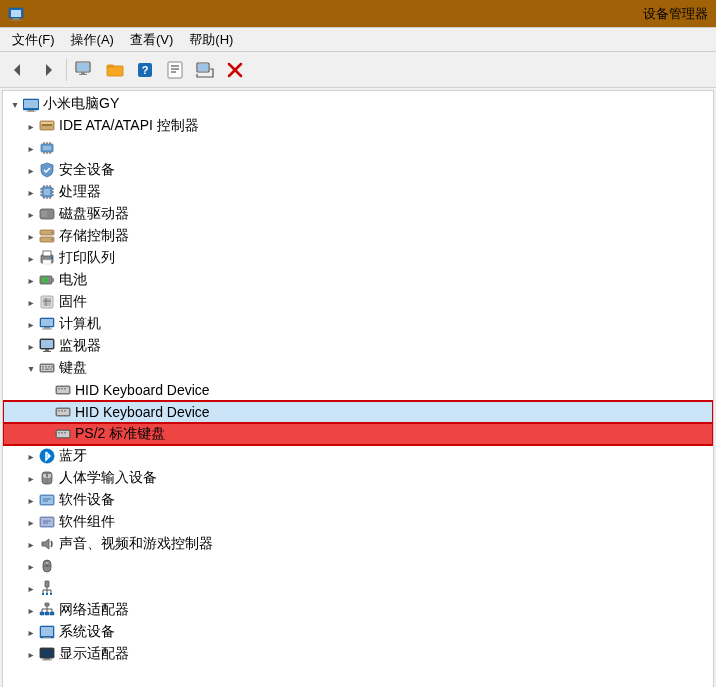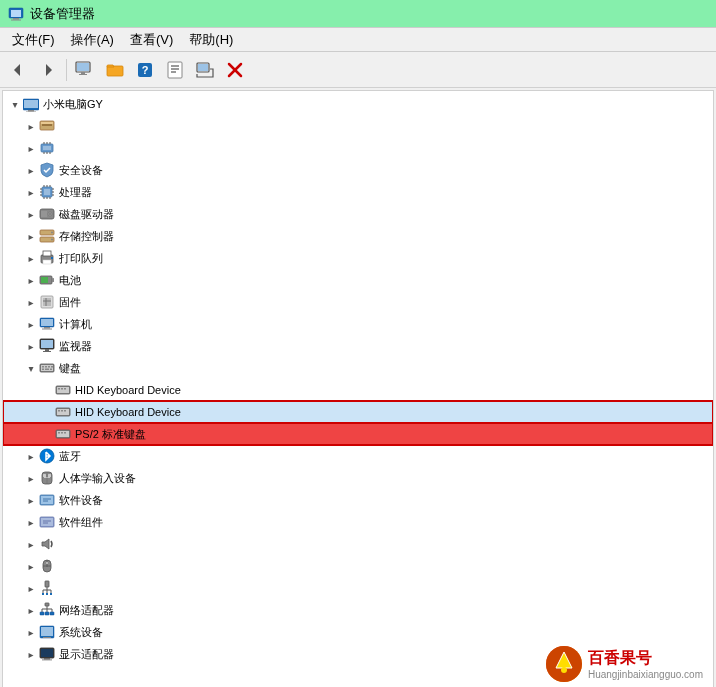--- a/index.html
+++ b/index.html
@@ -7,26 +7,27 @@
       width: 716px;
       height: 687px;
       font-family: "Microsoft YaHei", "SimHei", sans-serif;
       font-size: 13px;
       background: #f0f0f0;
       overflow: hidden;
     }
 
     
     .title-bar {
-      background: #86efac;
+      background: #a16207;
       height: 28px;
       display: flex;
       align-items: center;
       padding: 0 8px;
       border-bottom: 1px solid #ccc;
+      justify-content: space-between;
     }
     .title-bar-icon {
       width: 16px;
       height: 16px;
       margin-right: 6px;
     }
     .title-bar-text {
       font-size: 13px;
       color: #000;
     }
@@ -122,21 +123,21 @@
     .tree-icon {
       width: 16px;
       height: 16px;
       margin-right: 4px;
       flex-shrink: 0;
       display: inline-flex;
       align-items: center;
       justify-content: center;
     }
     .tree-label {
-      font-size: 11px;
+      font-size: 14px;
       color: #000;
     }
 
     
     .context-menu {
       position: absolute;
       left: 200px;
       top: 295px;
       background: #f0f0f0;
       border: 1px solid #aaa;
@@ -286,20 +287,21 @@
     <div class="tree-item">
       <span class="tree-indent"></span>
       <span class="tree-toggle">▸</span>
       <span class="tree-icon">
         <svg width="16" height="16" viewBox="0 0 16 16">
           <rect x="1" y="3" width="14" height="9" rx="1" fill="#c8a96e" stroke="#a07040" stroke-width="0.8"></rect>
           <line x1="3" y1="7" x2="13" y2="7" stroke="#6a4010" stroke-width="1"></line>
           <rect x="2" y="4" width="12" height="2" fill="#e8c890"></rect>
         </svg>
       </span>
+      <span class="tree-label">IDE ATA/ATAPI 控制器</span>
     </div>
 
     <div class="tree-item">
       <span class="tree-indent"></span>
       <span class="tree-toggle">▸</span>
       <span class="tree-icon">
         <svg width="16" height="16" viewBox="0 0 16 16">
           <rect x="2" y="4" width="12" height="8" rx="1" fill="#6699cc" stroke="#4477aa" stroke-width="0.8"></rect>
           <rect x="4" y="6" width="8" height="4" fill="#99bbdd"></rect>
           <line x1="5" y1="2" x2="5" y2="4" stroke="#555" stroke-width="1"></line>
@@ -571,20 +573,21 @@
 
     <div class="tree-item">
       <span class="tree-indent"></span>
       <span class="tree-toggle">▸</span>
       <span class="tree-icon">
         <svg width="16" height="16" viewBox="0 0 16 16">
           <path d="M3,6 L3,10 L6,10 L10,13 L10,3 L6,6 Z" fill="#888" stroke="#555" stroke-width="0.8"></path>
           <path d="M12,5 Q14,8 12,11" fill="none" stroke="#555" stroke-width="1.5"></path>
         </svg>
       </span>
+      <span class="tree-label">声音、视频和游戏控制器</span>
     </div>
 
     <div class="tree-item">
       <span class="tree-indent"></span>
       <span class="tree-toggle">▸</span>
       <span class="tree-icon">
         <svg width="16" height="16" viewBox="0 0 16 16">
           <rect x="4" y="2" width="8" height="12" rx="4" fill="#888" stroke="#555" stroke-width="0.8"></rect>
           <line x1="8" y1="2" x2="8" y2="9" stroke="#555" stroke-width="0.8"></line>
           <line x1="4" y1="8" x2="12" y2="8" stroke="#555" stroke-width="0.8"></line>
@@ -652,26 +655,13 @@
           <rect x="2" y="3" width="12" height="8" fill="#1a3b5e"></rect>
           <rect x="5" y="12" width="6" height="1.5" fill="#666"></rect>
           <rect x="3" y="13.5" width="10" height="0.8" fill="#666"></rect>
         </svg>
       </span>
       <span class="tree-label">显示适配器</span>
     </div>
   </div>
 
 
-  <div class="watermark">
-    <div class="watermark-icon">
-      <svg width="36" height="36" viewBox="0 0 36 36">
-        <circle cx="18" cy="18" r="18" fill="#cc4400"></circle>
-        <polygon points="18,6 26,22 10,22" fill="#ffdd00" stroke="white" stroke-width="1"></polygon>
-        <circle cx="18" cy="24" r="3" fill="#ffdd00"></circle>
-      </svg>
-    </div>
-    <div>
-      <div style="font-size:16px; font-weight:bold; color:#cc0000;">百香果号</div>
-      <div style="font-size:10px; color:#888;">Huangjinbaixiangguo.com</div>
-    </div>
-  </div>
 </div>
 
 </body></html>

